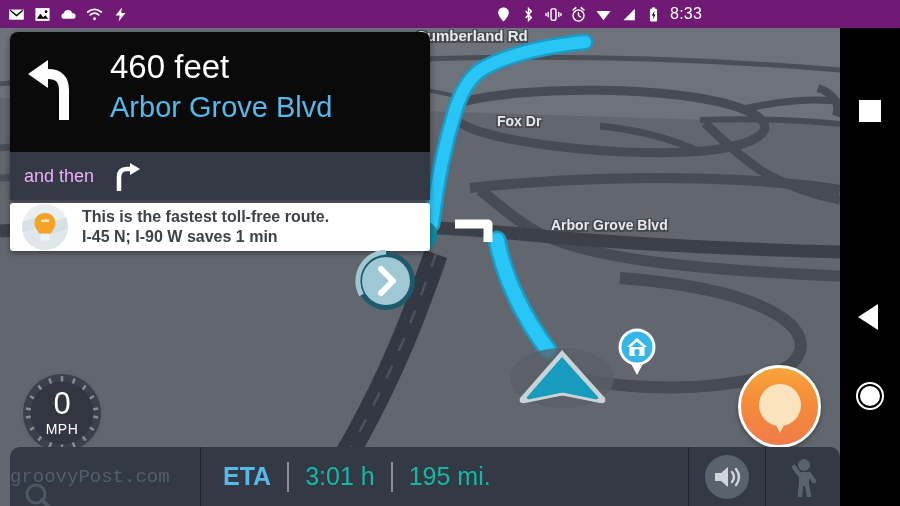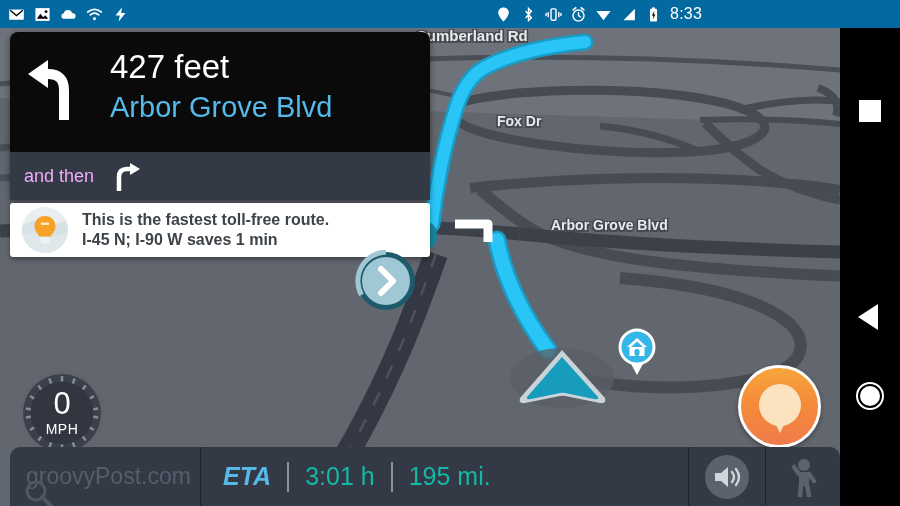--- a/index.html
+++ b/index.html
@@ -4,21 +4,21 @@
 <style>
   * { margin:0; padding:0; box-sizing:border-box; }
   html,body { width:900px; height:506px; overflow:hidden; background:#000; }
   body { font-family:"Liberation Sans", sans-serif; }
 
   #screen { position:relative; width:900px; height:506px; background:#000; }
 
   
   #status-bar {
     position:absolute; left:0; top:0; width:900px; height:28px;
-    background:#0369a1; display:flex; align-items:center;
+    background:#701a75; display:flex; align-items:center;
     padding:0 8px 0 8px; z-index:60;
   }
   .status-left { display:flex; align-items:center; gap:9px; }
   .status-right { margin-left:auto; display:flex; align-items:center; gap:8px; padding-right:190px;}
   .sicon { width:17px; height:17px; display:block; fill:#fff; }
   #status-time { color:#fff; font-size:16px; letter-spacing:.2px; font-family:"Liberation Sans",sans-serif; }
 
   
   #nav-bar {
     position:absolute; right:0; top:28px; width:60px; height:478px;
@@ -81,21 +81,21 @@
 
   #nav-then {
     background:#333a45; height:48px; display:flex; align-items:center;
     padding:0 14px; gap:14px;
   }
   #then-label { color:#f0abfc; font-size:18px; }
   #then-arrow { width:34px; height:34px; }
 
   
   #tip-card {
-    position:absolute; left:10px; top:203px; width:420px; height:54px;
+    position:absolute; left:10px; top:203px; width:420px; height:48px;
     background:#fff; border-radius:3px; z-index:35;
     display:flex; align-items:center; padding:0 12px; gap:14px;
     box-shadow:0 2px 5px rgba(0,0,0,.4);
   }
   #tip-icon { flex:0 0 auto; width:46px; height:46px; border-radius:50%; overflow:hidden; position:relative;
               background:#eef1f2; }
   #tip-text { line-height:1.28; }
   .tip-line { color:#3d4348; font-size:16px; font-weight:bold; white-space:nowrap; }
 
   #tip-next {
@@ -118,25 +118,25 @@
     border:3px solid #fdfdfd; box-shadow:0 2px 5px rgba(0,0,0,.35);
     display:flex; align-items:center; justify-content:center;
   }
 
   
   #bottom-bar {
     position:absolute; left:10px; top:447px; width:830px; height:59px;
     background:#333a45; border-radius:10px 10px 0 0; z-index:30;
     display:flex; align-items:center;
   }
-  #watermark { width:190px; padding-left:16px; color:#555e6b; font-size:23px;
-               font-family:Liberation Sans, sans-serif; position:relative; }
+  #watermark { width:190px; color:#555e6b; font-size:19px;
+               font-family:Liberation Mono, monospace; position:relative; }
   #watermark-lens { position:absolute; left:14px; top:16px; width:30px; height:30px; }
   .vdiv { width:1px; height:59px; background:#20242c; }
-  #eta-group { display:flex; align-items:center; padding-left:22px; gap:12px;font-style:italic; }
+  #eta-group { display:flex; align-items:center; padding-left:22px; gap:12px; }
   #eta-label { color:#56b9ea; font-size:25px; font-weight:bold; }
   #eta-time { color:#fff; font-size:25px; font-weight:bold; }
   .bar-sep { width:2px; height:30px; background:#8b929c; margin:0 16px; align-self:center; }
   .bar-stat { color:#14b8a6; font-size:25px; }
   #bottom-right { margin-left:auto; display:flex; align-items:center; height:59px; }
   #volume-button { width:76px; display:flex; align-items:center; justify-content:center; }
   #volume-circle { width:44px; height:44px; border-radius:50%; background:#5a626e;
                    display:flex; align-items:center; justify-content:center; }
   #pedestrian-button { width:74px; display:flex; align-items:center; justify-content:center; }
 </style>
@@ -248,21 +248,21 @@
     </div>
   </div>
 
   <div id="nav-card">
     <div id="nav-primary">
       <svg id="turn-arrow" viewBox="0 0 72 72">
         <path d="M40 68 L40 38 Q40 22 24 22 L14 22" stroke="#ffffff" stroke-width="10" fill="none" stroke-linecap="butt"></path>
         <path d="M4 22 L24 8 L24 36 Z" fill="#ffffff"></path>
       </svg>
       <div id="nav-text">
-        <div id="nav-distance">427 feet</div>
+        <div id="nav-distance">460 feet</div>
         <div id="nav-street">Arbor Grove Blvd</div>
       </div>
     </div>
     <div id="nav-then">
       <span id="then-label">and then</span>
       <svg id="then-arrow" viewBox="0 0 34 34">
         <path d="M11 32 L11 18 Q11 10 19 10 L26 10" stroke="#ffffff" stroke-width="4.5" fill="none"></path>
         <path d="M32 10 L22 4 L22 16 Z" fill="#ffffff"></path>
       </svg>
     </div>

